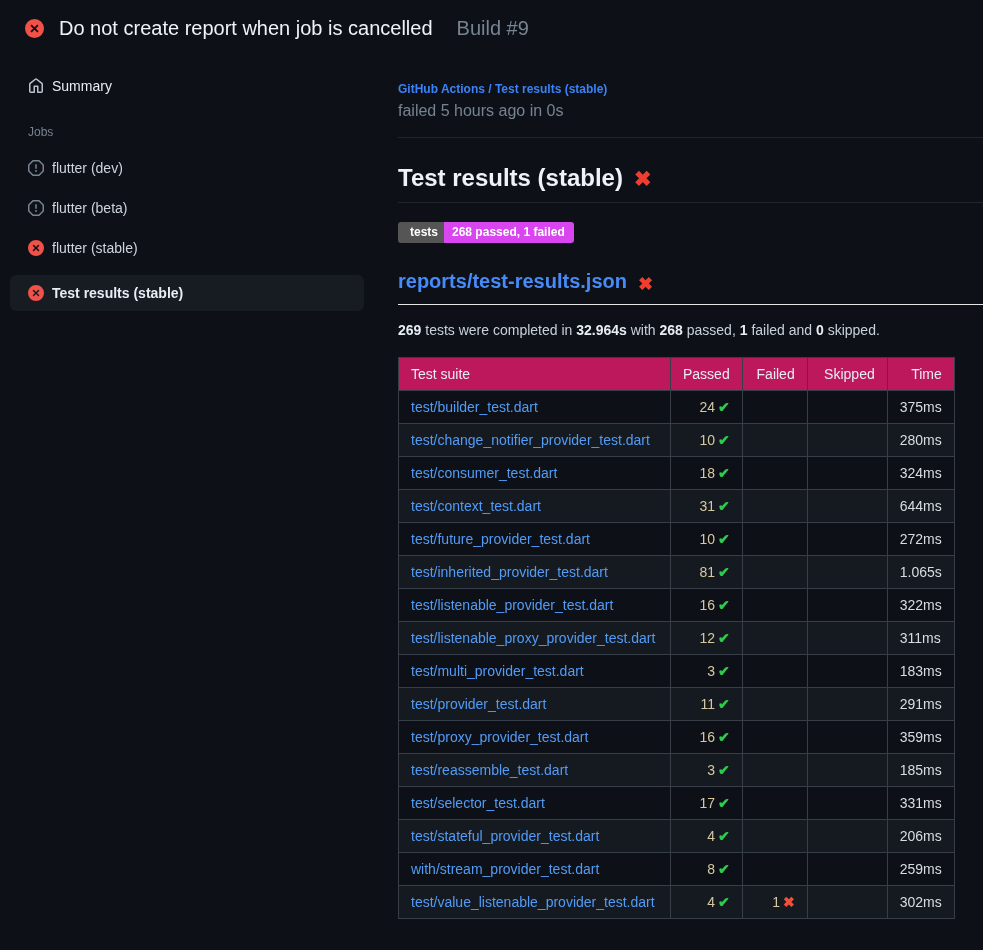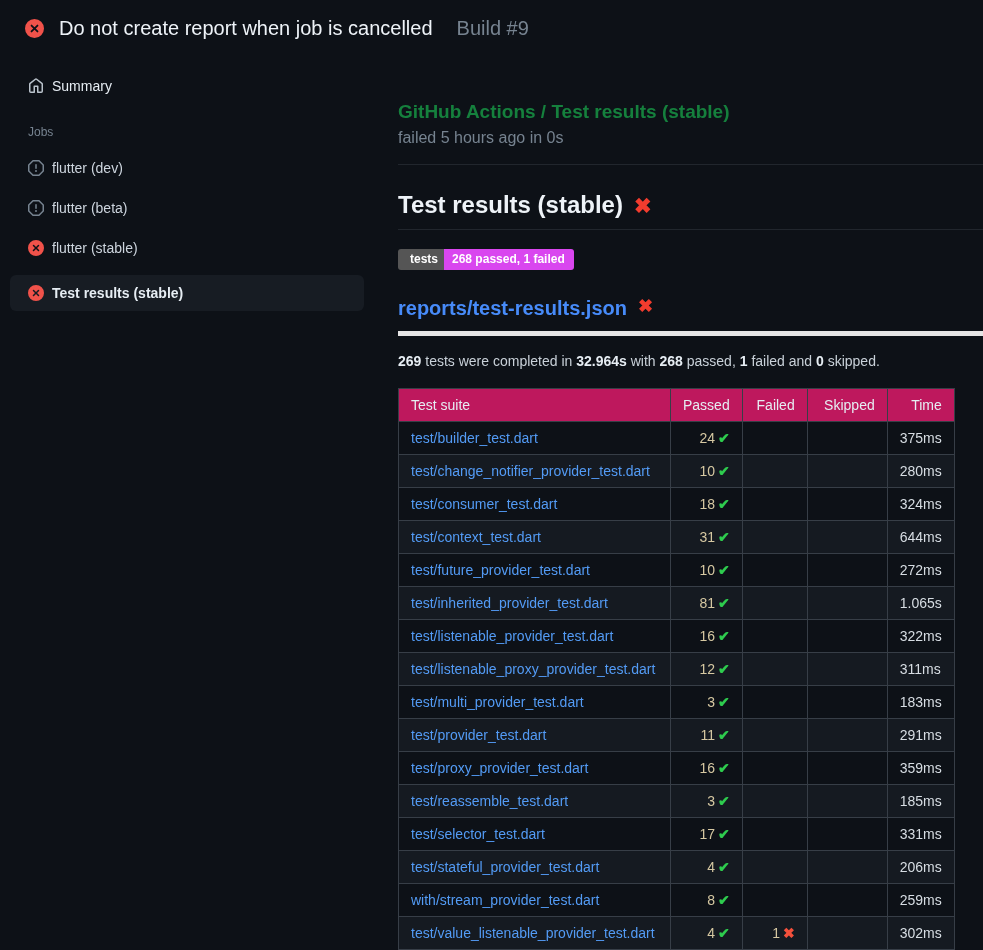--- a/index.html
+++ b/index.html
@@ -31,36 +31,36 @@
   .nav-item .ico { width:16px; height:16px; flex:none; }
   .nav-item.summary { color:#e6edf3; margin-bottom:0; }
   .nav-item.summary .ico { color:#bac3cc; }
   .section-label { font-size:12px; color:#768390; padding:0 0 0 28px; margin:26px 0 16px 0; }
   .nav-item .ico.neutral { color:#768390; }
   .nav-item .ico.failed { color:#f0524a; }
   .nav-item.selected { background:#171c23; padding-top:10px; padding-bottom:10px; font-weight:700; color:#e6edf3; }
 
   
   .main { flex:1; padding:30px 0 0 24px; min-width:0; }
-  .breadcrumb { font-size:19px; font-weight:700; color:#15803d;margin-top:19px; }
+  .breadcrumb { font-size:12px; font-weight:700; color:#3b82f6; }
   .run-status { font-size:16px; color:#768390; margin-top:6px; }
   .rule { border:none; border-top:1px solid #21262d; margin:17px 0 0 0; }
 
   .h1-row { display:flex; align-items:center; gap:11px; margin-top:26px;
             padding-bottom:10px; border-bottom:1px solid #21262d; }
   .h1-row .title { font-size:24px; font-weight:700; color:#eef3f8; }
   .cross-big { color:#f23c2e; font-size:21px; font-weight:700; line-height:1; }
 
   .badge { display:inline-flex; margin-top:19px; font-size:12px; font-weight:600;
            line-height:1; border-radius:3px; overflow:hidden; }
   .badge .lbl { background:#555555; color:#ffffff; padding:4px 6px 5px 12px; }
   .badge .val { background:#d946ef; color:#ffffff; padding:4px 9px 5px 8px; }
 
-  .h2-row { display:flex; align-items:flex-start; gap:11px; margin-top:27px;
-            padding-bottom:11px; border-bottom:5px solid #e5e5e5; }
+  .h2-row { display:flex; align-items:flex-end; gap:11px; margin-top:27px;
+            padding-bottom:11px; border-bottom:1px solid #e5e5e5; }
   .h2-row .title { font-size:20px; font-weight:700; color:#478bf9; cursor:pointer; }
   .cross-mid { color:#f23c2e; font-size:18px; font-weight:700; line-height:1; }
 
   .summary-line { margin-top:17px; font-size:14px; color:#c9d1d9; }
   .summary-line b { color:#e6edf3; }
 
   
   table.results { border-collapse:collapse; margin-top:19px; font-size:14px; }
   .results th, .results td { border:1px solid #373e47; padding:7px 12px; height:33px; }
   .results th { font-weight:400; color:#e6edf3; text-align:right; background:#be185d; }

